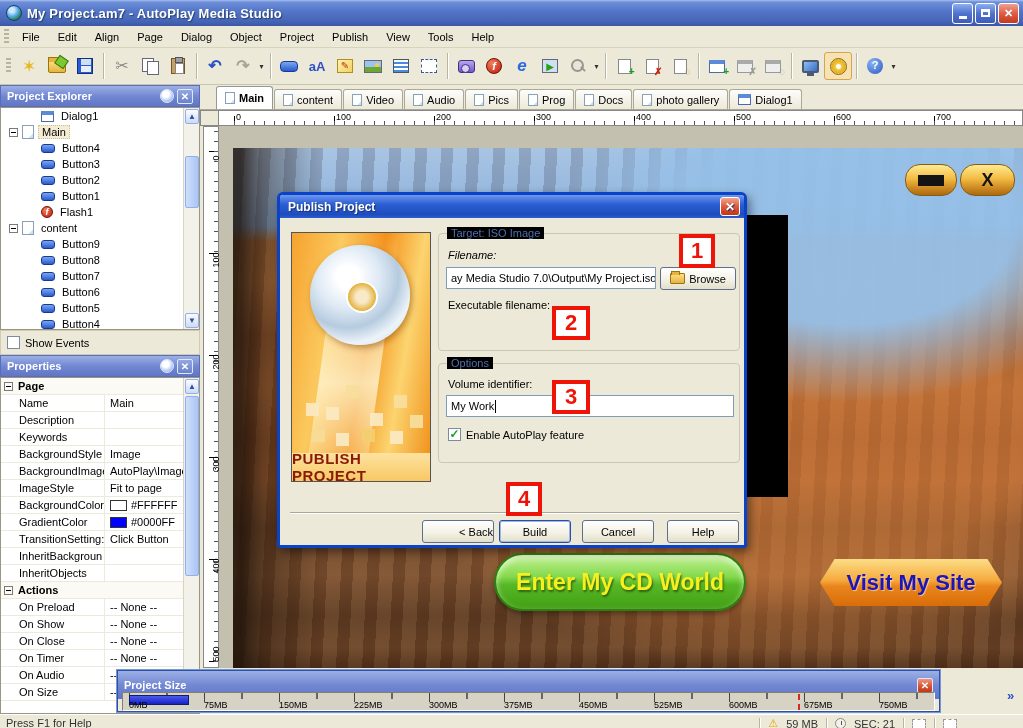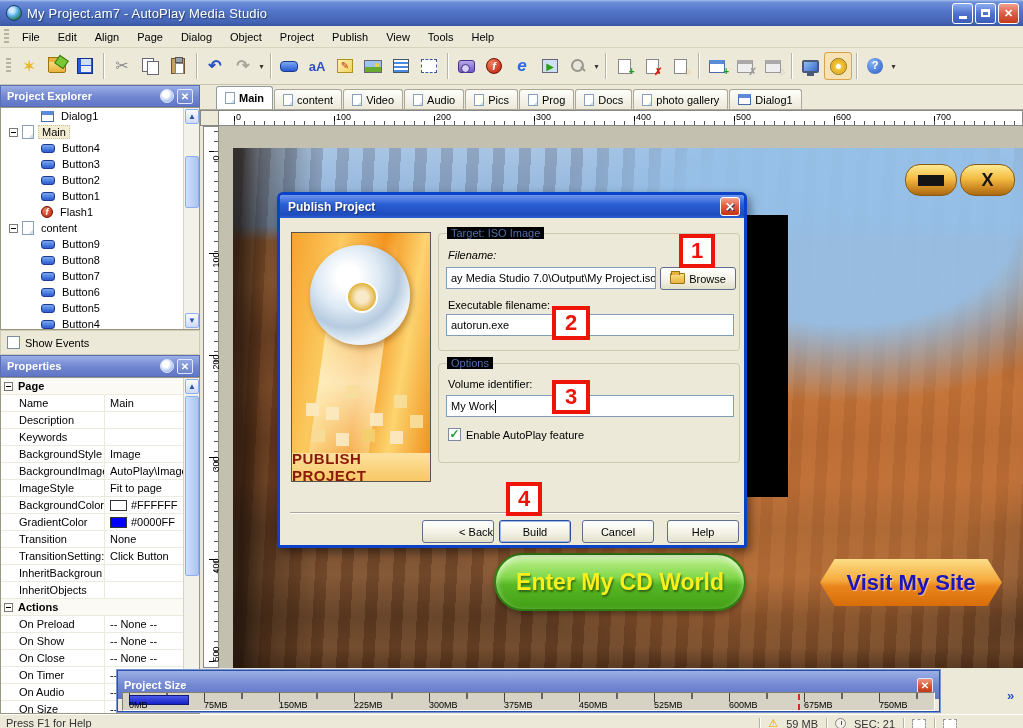--- a/index.html
+++ b/index.html
@@ -7,21 +7,21 @@
   body { font-family:"Liberation Sans", sans-serif; font-size:11px; background:#ece9d8; }
   #app { position:relative; width:1023px; height:728px; overflow:hidden; background:#ece9d8; }
 
   
   .titlebar { position:absolute; left:0; top:0; width:1023px; height:26px;
     background:linear-gradient(180deg,#a8c0ef 0%,#6d8fd8 8%,#5577c9 40%,#4463b4 85%,#3a57a5 100%);
     display:flex; align-items:center; padding:0 4px; color:#fff; }
   .app-orb { width:16px; height:16px; border-radius:50%;
     background:radial-gradient(circle at 35% 30%, #cfe8ff 0 18%, #57b0e8 45%, #2a7c4a 75%, #145a30 100%);
     border:1px solid #1c3d6e; margin:0 5px 0 2px; }
-  .titlebar .title { font-weight:normal; font-size:13px; text-shadow:1px 1px 1px #26406e; letter-spacing:.2px; }
+  .titlebar .title { font-weight:bold; font-size:13px; text-shadow:1px 1px 1px #26406e; letter-spacing:.2px; }
   .winbtns { margin-left:auto; display:flex; gap:2px; }
   .winbtn { width:21px; height:21px; border-radius:3px; border:1px solid #fff;
     background:linear-gradient(180deg,#8badf0 0%,#5073cf 50%,#3c5cb8 100%);
     color:#fff; font-weight:bold; font-size:11px; display:flex; align-items:center; justify-content:center; }
   .winbtn.close { background:linear-gradient(180deg,#f0a090 0%,#dd5d45 50%,#c23a1e 100%); }
   .winbtn.min span { display:block; width:8px; height:3px; background:#fff; margin-top:9px; }
   .winbtn.rest span { display:block; width:9px; height:8px; border:2px solid #fff; border-top-width:3px; }
 
   
   .menubar { position:absolute; left:0; top:26px; width:1023px; height:22px; background:#ece9d8;
@@ -520,24 +520,20 @@
         </span>
       </div>
     <div class="prow">
         <span class="pl">GradientColor</span>
         <span class="pv">
           <span class="swatch" style="background:#0000FF"></span>
           <span>#0000FF</span>
         </span>
       </div>
     <div class="prow">
-        <span class="pl">Transition</span>
-        <span class="pv">None</span>
-      </div>
-    <div class="prow">
         <span class="pl">TransitionSetting:</span>
         <span class="pv">Click Button</span>
       </div>
     <div class="prow">
         <span class="pl">InheritBackgroun</span>
         <span class="pv"></span>
       </div>
     <div class="prow">
         <span class="pl">InheritObjects</span>
         <span class="pv"></span>
@@ -710,23 +706,20 @@
       </div>
       <div class="flabel" style="left:168px; top:31px;font-style:italic;">Filename:</div>
       <div class="xinput" style="left:166px; top:49px; width:210px;">
           <span>ay Media Studio 7.0\Output\My Project.iso</span>
         </div>
       <div class="xpbtn" style="left:380px; top:49px; width:76px;">
         <span class="folder-ic"></span>
         <span>Browse</span>
       </div>
       <div class="flabel" style="left:168px; top:81px;">Executable filename:</div>
-      <div class="xinput" style="left:166px; top:96px; width:288px;">
-          <span>autorun.exe</span>
-        </div>
 
       <div class="grpbox" style="left:158px; top:145px; width:302px; height:100px;padding-left:46px;">
         <span class="gtitle">Options</span>
       </div>
       <div class="flabel" style="left:168px; top:160px;">Volume identifier:</div>
       <div class="xinput" style="left:166px; top:177px; width:288px;">
           <span>My Work</span>
           <span class="caret"></span>
         </div>
       <div style="position:absolute; left:168px; top:210px; display:flex; align-items:center; gap:5px;">

